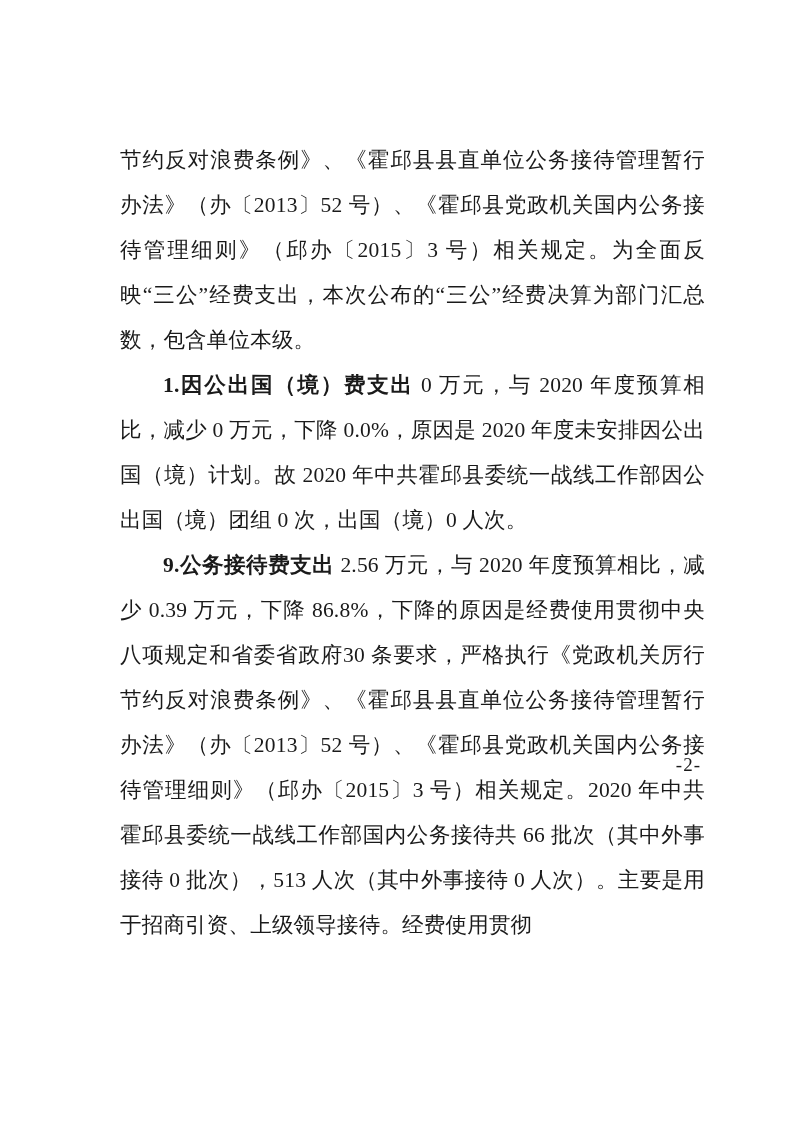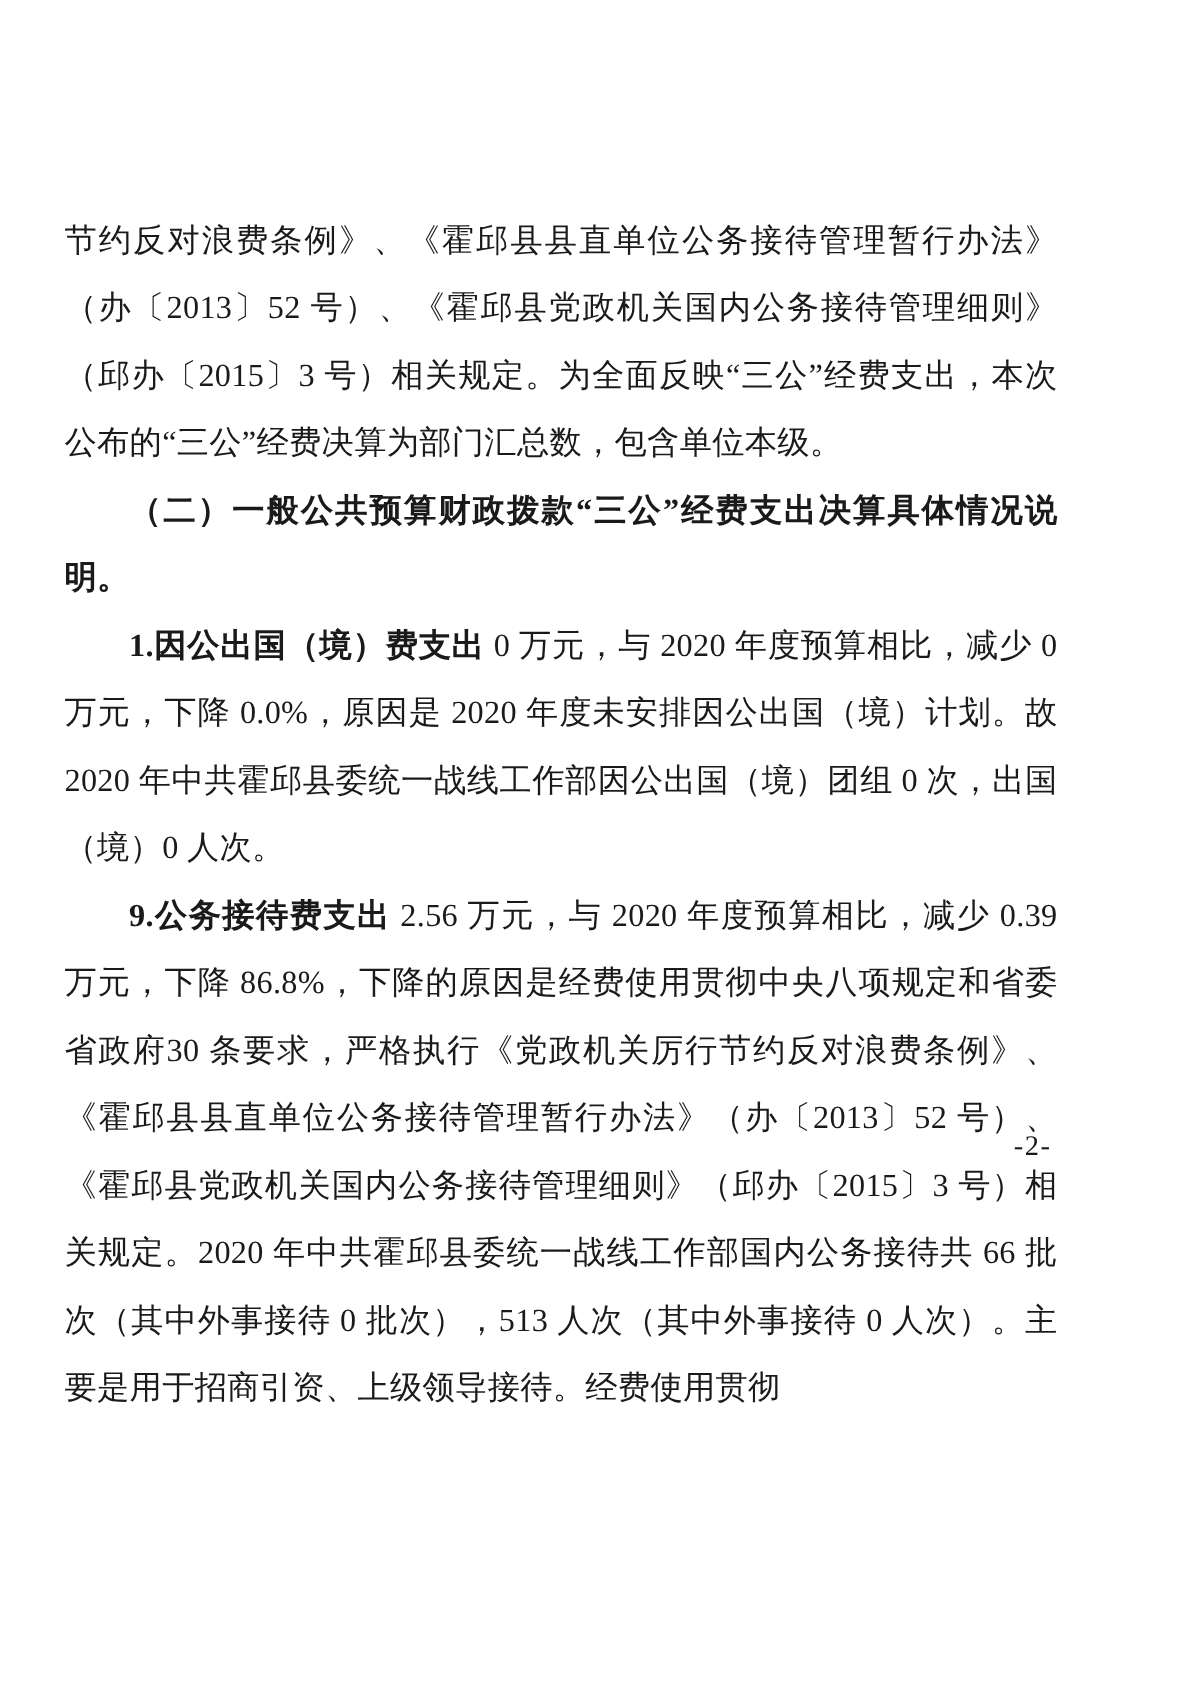--- a/index.html
+++ b/index.html
@@ -12,21 +12,21 @@
     height: 1122px;
     overflow: hidden;
     font-family: "Liberation Serif", "DejaVu Serif", serif;
     color: #1a1a1a;
   }
   .page {
     position: relative;
     width: 793px;
     height: 872px;
     box-sizing: border-box;
-    padding: 138px 88px 60px 43px;
+    padding: 138px 88px 60px 120px;
   }
   .doc-body {
     font-size: 21.5px;
     line-height: 45px;
     text-align: justify;
     text-justify: inter-ideograph;
     letter-spacing: 0.2px;
   }
   .para {
     margin: 0;
@@ -57,23 +57,20 @@
 </head>
 <body>
 
 <div class="page">
   <div class="doc-body">
 
     <p class="para">
       <span>节约反对浪费条例》、《霍邱县县直单位公务接待管理暂行办法》（办〔2013〕52 号）、《霍邱县党政机关国内公务接待管理细则》（邱办〔2015〕3 号）相关规定。为全面反映“三公”经费支出，本次公布的“三公”经费决算为部门汇总数，包含单位本级。</span>
     </p>
 
-    <p class="heading">
-      <span>（二）一般公共预算财政拨款“三公”经费支出决算具体情况说明。</span>
-    </p>
 
 
     <p class="para indent">
       <span class="bold">1.因公出国（境）费支出</span><span> 0 万元，与 2020 年度预算相比，减少 0 万元，下降 0.0%，原因是 2020 年度未安排因公出国（境）计划。故 2020 年中共霍邱县委统一战线工作部因公出国（境）团组 0 次，出国（境）0 人次。</span>
     </p>
 
     <p class="para indent">
       <span class="bold">9.公务接待费支出</span><span> 2.56 万元，与 2020 年度预算相比，减少 0.39 万元，下降 86.8%，下降的原因是经费使用贯彻中央八项规定和省委省政府30 条要求，严格执行《党政机关厉行节约反对浪费条例》、《霍邱县县直单位公务接待管理暂行办法》（办〔2013〕52 号）、《霍邱县党政机关国内公务接待管理细则》（邱办〔2015〕3 号）相关规定。2020 年中共霍邱县委统一战线工作部国内公务接待共 66 批次（其中外事接待 0 批次），513 人次（其中外事接待 0 人次）。主要是用于招商引资、上级领导接待。经费使用贯彻</span>
     </p>
 

